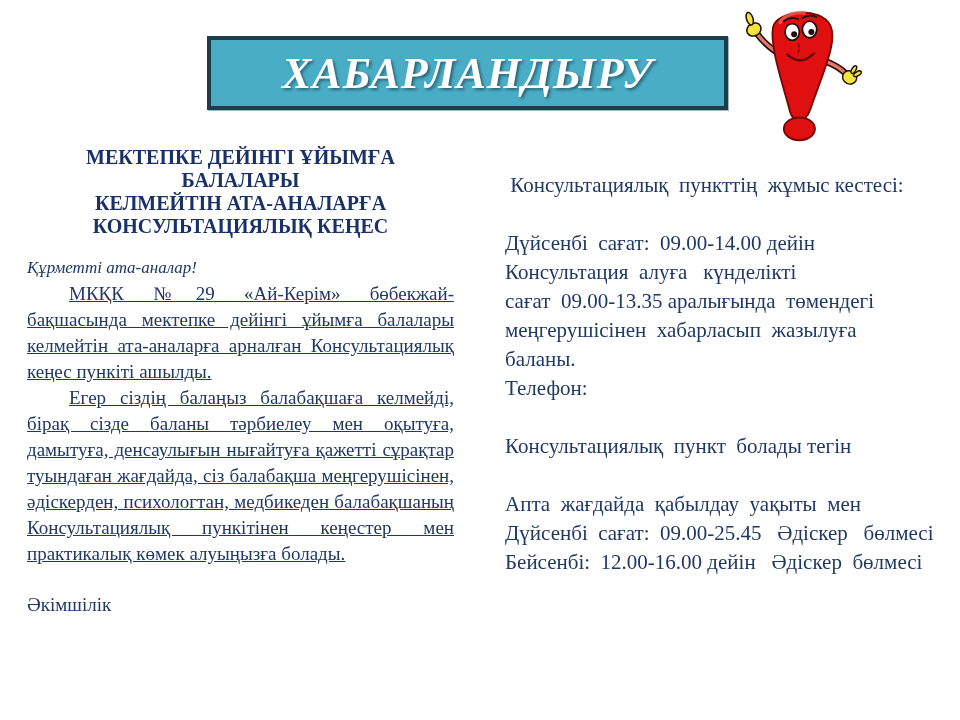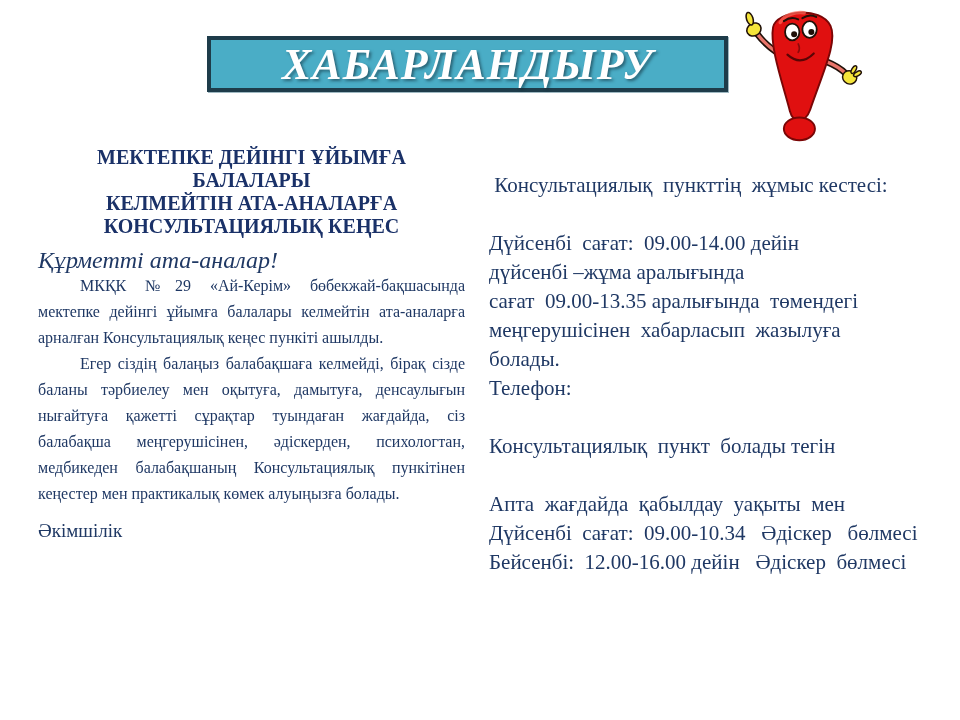--- a/index.html
+++ b/index.html
@@ -7,21 +7,21 @@
     width: 960px; height: 720px;
     background: #ffffff;
     position: relative;
     overflow: hidden;
     font-family: "Liberation Serif", "DejaVu Serif", serif;
   }
 
   .banner {
     position: absolute;
     left: 207px; top: 36px;
-    width: 521px; height: 56px;
+    width: 521px; height: 74px;
     box-sizing: border-box;
     background: #4aadc6;
     border: 4px solid #1e3c4a;
     display: flex; align-items: center; justify-content: center;
     box-shadow: 1px 1px 0 #9fb9c2;
   }
   .banner-title {
     font-size: 44px;
     font-weight: bold;
     font-style: italic;
@@ -32,53 +32,54 @@
   }
 
   .mascot {
     position: absolute;
     left: 736px; top: 2px;
     width: 128px; height: 140px;
   }
 
   .left-col {
     position: absolute;
-    left: 38px; top: 146px;
+    left: 27px; top: 146px;
     width: 427px;
     color: #1f3864;
   }
   .heading {
     text-align: center;
     font-weight: bold;
     font-size: 20px;
     line-height: 23px;
     color: #1a3168;
   }
   .heading span { display: block; }
   .salutation {
     font-style: italic;
-    font-size: 24px;
-    margin-top: 9px;
+    font-size: 17px;
+    margin-top: 17px;
     line-height: 26px;
   }
   .para {
     margin: 0;
     text-align: justify;
-    font-size: 16px;
+    font-size: 19px;
     line-height: 26px;
     text-indent: 42px;
+    text-decoration: underline;
   }
   .signature {
     font-size: 19px;
-    margin-top: 13px;
+    margin-top: 27px;
   }
 
   .right-col {
     position: absolute;
-    left: 489px; top: 171px;
+    left: 505px; top: 171px;
     width: 452px;
     color: #1f3864;
     font-size: 21px;
     line-height: 29px;
   }
   .rline {
     min-height: 29px;
     white-space: pre-wrap;
   }
 </style>
@@ -135,24 +136,24 @@
   <div class="salutation">Құрметті ата-аналар!</div>
   <p class="para">МКҚК №29 «Ай-Керім» бөбекжай-бақшасында мектепке дейінгі ұйымға балалары келмейтін ата-аналарға арналған Консультациялық кеңес пункіті  ашылды.</p>
   <p class="para">Егер сіздің балаңыз балабақшаға келмейді, бірақ сізде баланы тәрбиелеу мен оқытуға, дамытуға, денсаулығын нығайтуға қажетті сұрақтар туындаған жағдайда, сіз балабақша меңгерушісінен, әдіскерден, психологтан, медбикеден балабақшаның Консультациялық пункітінен кеңестер мен практикалық көмек алуыңызға болады.</p>
   <div class="signature">Әкімшілік</div>
 </div>
 
 <div class="right-col">
   <div class="rline"> Консультациялық  пункттің  жұмыс кестесі:</div>
   <div class="rline"></div>
   <div class="rline">Дүйсенбі  сағат:  09.00-14.00 дейін</div>
-  <div class="rline">дүйсенбі –жұма аралығында</div>
+  <div class="rline">Консультация  алуға   күнделікті</div>
   <div class="rline">сағат  09.00-13.35 аралығында  төмендегі</div>
   <div class="rline">меңгерушісінен  хабарласып  жазылуға</div>
-  <div class="rline">болады.</div>
+  <div class="rline">баланы.</div>
   <div class="rline">Телефон:</div>
   <div class="rline"></div>
   <div class="rline">Консультациялық  пункт  болады тегін</div>
   <div class="rline"></div>
   <div class="rline">Апта  жағдайда  қабылдау  уақыты  мен</div>
-  <div class="rline">Дүйсенбі  сағат:  09.00-10.34   Әдіскер   бөлмесі</div>
+  <div class="rline">Дүйсенбі  сағат:  09.00-25.45   Әдіскер   бөлмесі</div>
   <div class="rline">Бейсенбі:  12.00-16.00 дейін   Әдіскер  бөлмесі</div>
 </div>
 
 </body></html>

